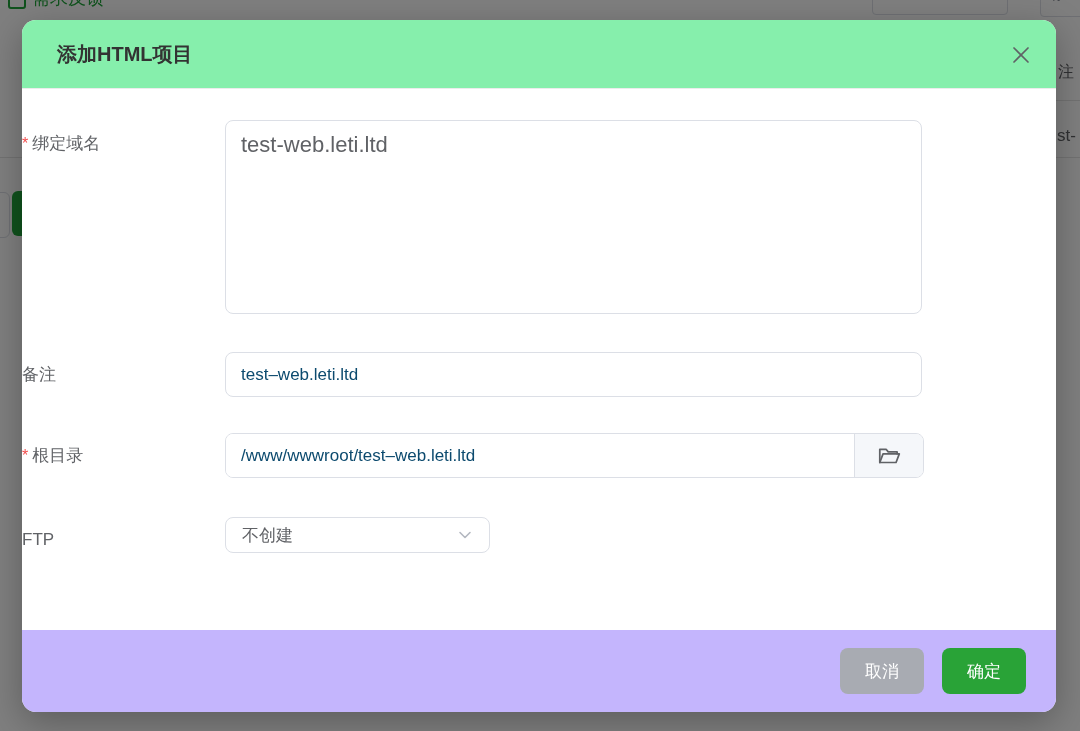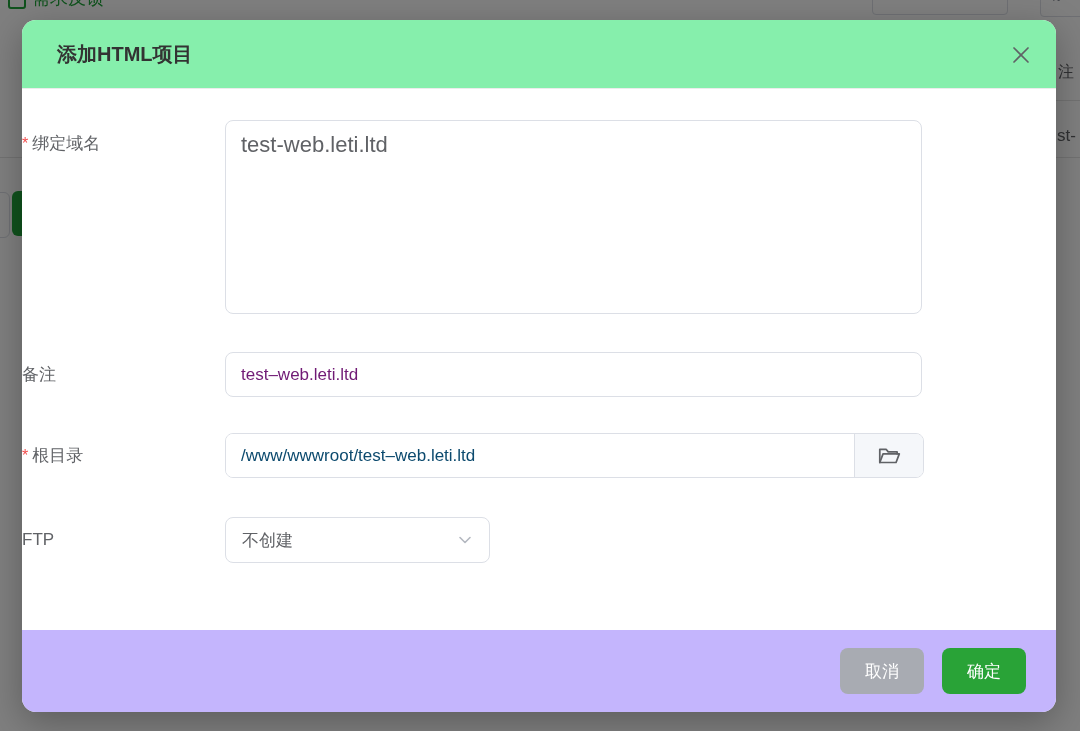--- a/index.html
+++ b/index.html
@@ -55,30 +55,30 @@
   .lbl-remark { top:332px; line-height:45px; }
   .lbl-root   { top:413px; line-height:45px; }
   .lbl-ftp    { top:497px; line-height:46px; }
 
   .domain-textarea { position:absolute; left:203px; top:100px; width:697px; height:194px;
                      box-sizing:border-box; border:1px solid #dcdfe6; border-radius:8px;
                      padding:12px 15px; font-size:22px; line-height:24px; color:#606266;
                      resize:none; outline:none; font-family:inherit; }
   .remark-input { position:absolute; left:203px; top:332px; width:697px; height:45px;
                   box-sizing:border-box; border:1px solid #dcdfe6; border-radius:8px;
-                  padding:0 15px; font-size:17px; color:#701a75; outline:none; font-family:inherit; }
+                  padding:0 15px; font-size:17px; color:#0c4a6e; outline:none; font-family:inherit; }
   .root-group { position:absolute; left:203px; top:413px; width:699px; height:45px;
                 box-sizing:border-box; border:1px solid #dcdfe6; border-radius:8px;
                 display:flex; overflow:hidden; background:#fff; }
   .root-input { flex:1; border:none; outline:none; padding:0 15px;
                 font-size:17px; color:#0c4a6e; font-family:inherit; background:#fff; min-width:0; }
   .root-append { width:68px; background:#f5f7fa; border-left:1px solid #dcdfe6;
                  display:flex; align-items:center; justify-content:center; cursor:pointer; }
 
-  .ftp-select { position:absolute; left:203px; top:497px; width:265px; height:46px;
+  .ftp-select { position:absolute; left:203px; top:497px; width:265px; height:36px;
                 box-sizing:border-box; border:1px solid #dcdfe6; border-radius:8px;
                 display:flex; align-items:center; justify-content:space-between;
                 padding:0 16px; font-size:17px; color:#606266; cursor:pointer; background:#fff; }
 
   .modal-footer { position:absolute; left:0; right:0; bottom:0; height:82px;
                   background:#c4b5fd; border-radius:0 0 14px 14px;
                   display:flex; align-items:center; justify-content:flex-end;
                   gap:18px; padding-right:30px; box-sizing:border-box; }
   .btn { height:46px; padding:0 25px; border:none; border-radius:8px;
          font-size:17px; color:#fff; cursor:pointer; font-family:inherit; }

